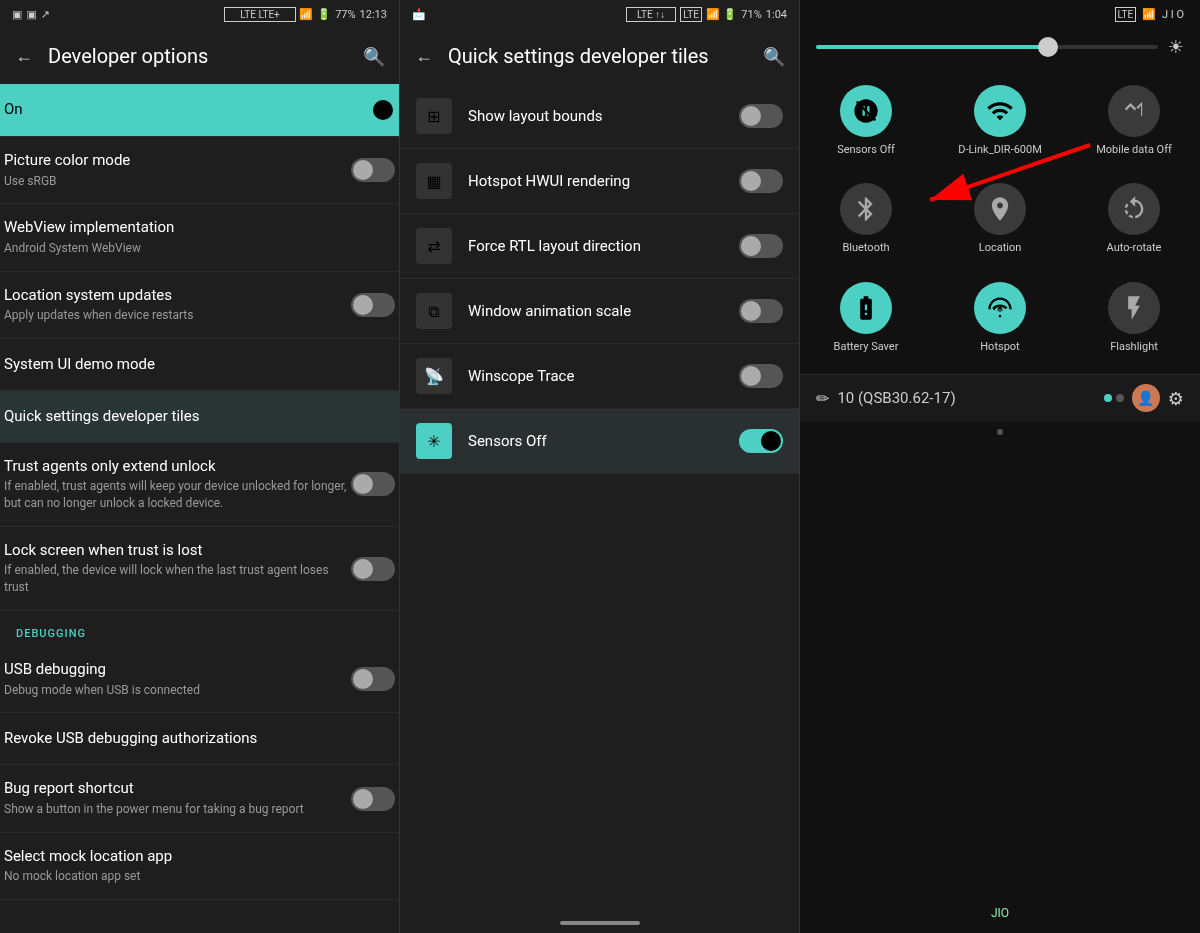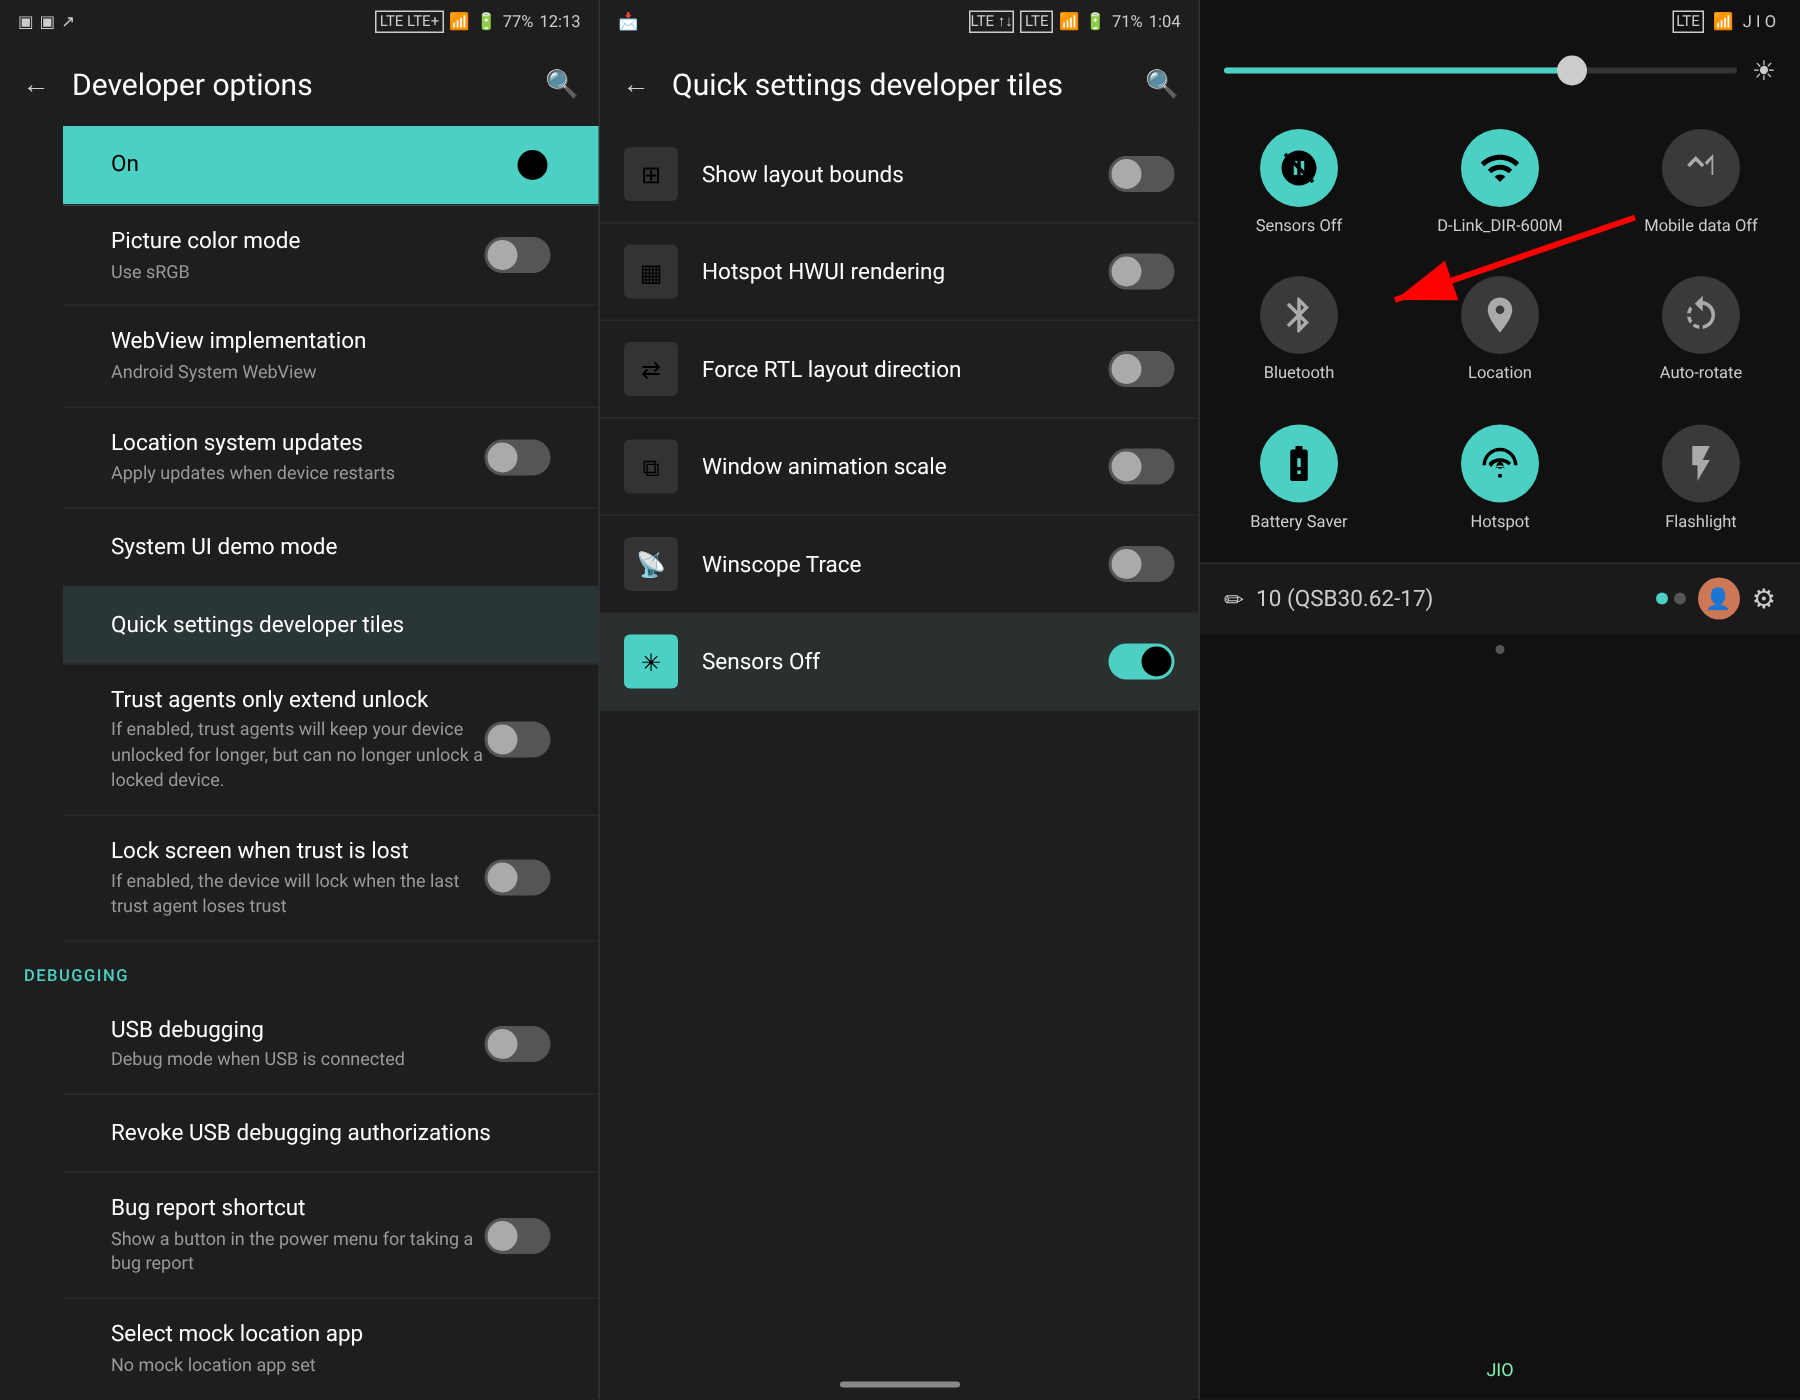--- a/index.html
+++ b/index.html
@@ -95,27 +95,26 @@
 
     
     .settings-list {
       flex: 1;
       overflow-y: auto;
       scrollbar-width: none;
     }
     .settings-list::-webkit-scrollbar { display: none; }
 
     .setting-item {
-      padding: 14px 32px;
+      padding: 14px 4px;
       border-bottom: 1px solid #2a2a2a;
       display: flex;
       align-items: center;
       justify-content: space-between;
       min-height: 52px;
-      margin-left: 42px;
     }
     .setting-item.highlighted {
       background: #4dd0c4;
     }
     .setting-item.active-section {
       background: #2a3535;
     }
     .setting-item-text {
       flex: 1;
     }
@@ -368,21 +367,21 @@
 <body>
 
 <div class="panel1">
   <div class="status-bar">
     <div class="left-icons">
       <span>▣</span>
       <span>▣</span>
       <span>↗</span>
     </div>
     <div class="right-info">
-      <span style="font-size:10px;border:1px solid #ccc;padding:1px 2px;">LTE LTE+</span>
+      <span style="font-size:10px;border:1px solid #ccc;padding:1px 15px;">LTE LTE+</span>
       <span>📶</span>
       <span>🔋</span>
       <span>77%</span>
       <span>12:13</span>
     </div>
   </div>
 
   <div class="toolbar">
     <div class="toolbar-icon">
       <span>←</span>
@@ -498,21 +497,21 @@
 
   </div>
 </div>
 
 <div class="panel2">
   <div class="status-bar">
     <div class="left-icons">
       <span>📩</span>
     </div>
     <div class="right-info">
-      <span style="font-size:10px;border:1px solid #ccc;padding:1px 0;">LTE ↑↓</span>
+      <span style="font-size:10px;border:1px solid #ccc;padding:1px 10px;">LTE ↑↓</span>
       <span style="font-size:10px;border:1px solid #ccc;padding:1px 2px;">LTE</span>
       <span>📶</span>
       <span>🔋</span>
       <span>71%</span>
       <span>1:04</span>
     </div>
   </div>
 
   <div class="toolbar">
     <div class="toolbar-icon">←</div>

